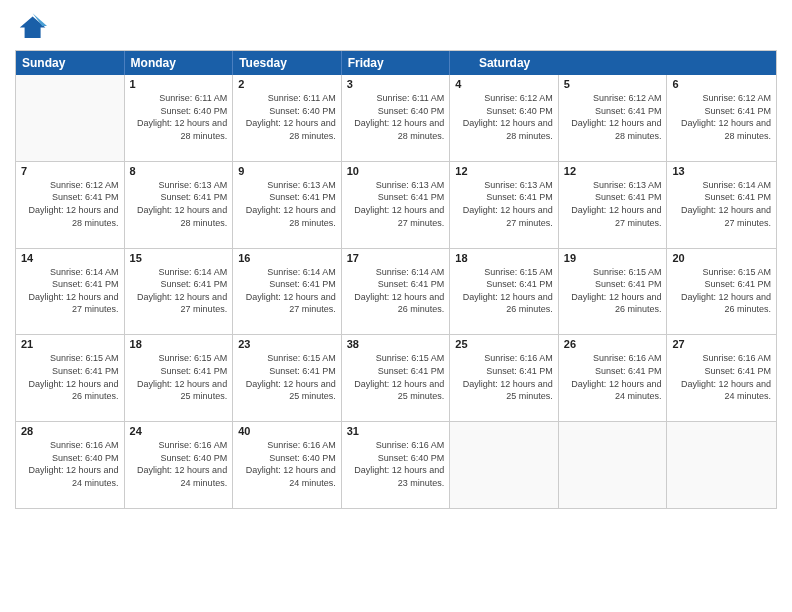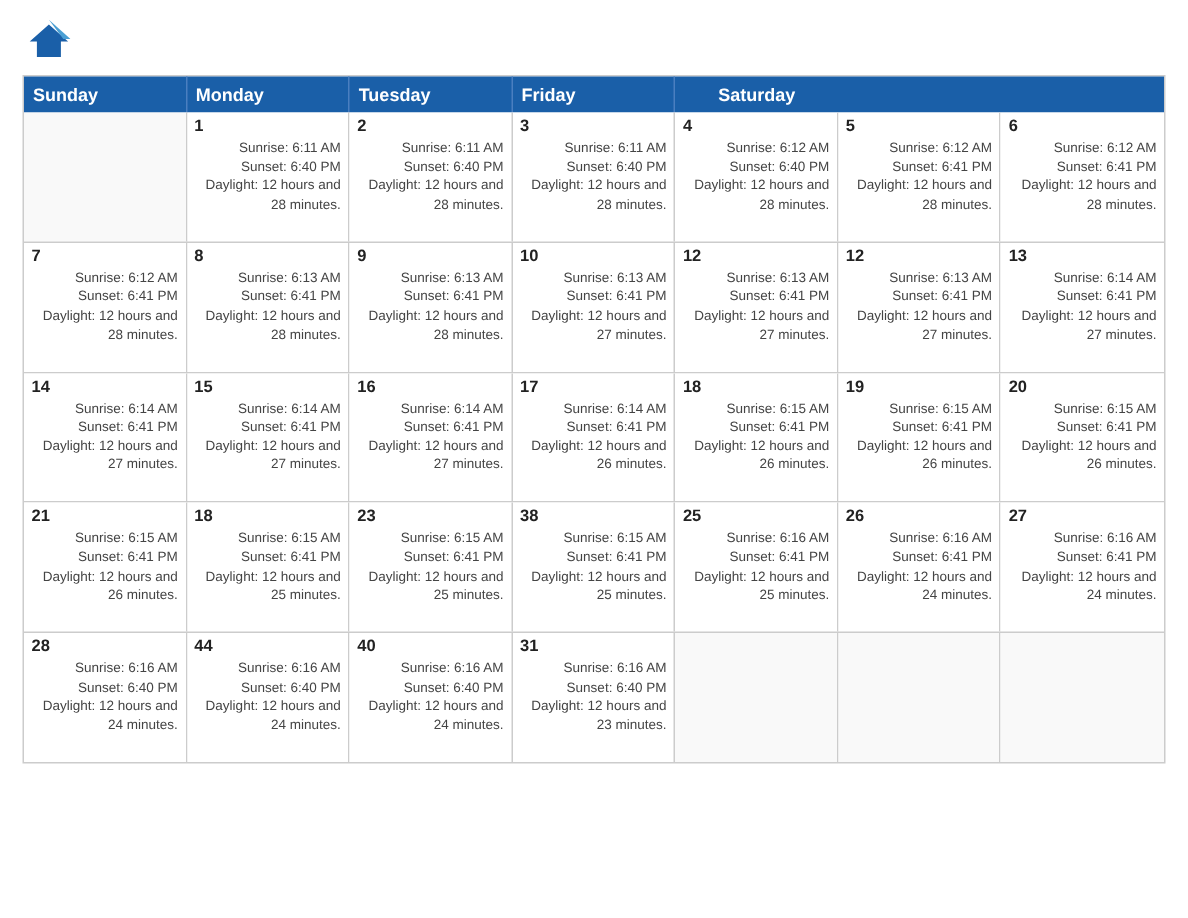--- a/index.html
+++ b/index.html
@@ -257,21 +257,21 @@
             <span class="day-num">27</span>
             <div class="cell-info">Sunrise: 6:16 AM<br>Sunset: 6:41 PM<br>Daylight: 12 hours and 24 minutes.</div>
           </div>
         </div>
         <div class="cal-row">
           <div class="cal-cell">
             <span class="day-num">28</span>
             <div class="cell-info">Sunrise: 6:16 AM<br>Sunset: 6:40 PM<br>Daylight: 12 hours and 24 minutes.</div>
           </div>
           <div class="cal-cell">
-            <span class="day-num">44</span>
+            <span class="day-num">24</span>
             <div class="cell-info">Sunrise: 6:16 AM<br>Sunset: 6:40 PM<br>Daylight: 12 hours and 24 minutes.</div>
           </div>
           <div class="cal-cell">
             <span class="day-num">40</span>
             <div class="cell-info">Sunrise: 6:16 AM<br>Sunset: 6:40 PM<br>Daylight: 12 hours and 24 minutes.</div>
           </div>
           <div class="cal-cell">
             <span class="day-num">31</span>
             <div class="cell-info">Sunrise: 6:16 AM<br>Sunset: 6:40 PM<br>Daylight: 12 hours and 23 minutes.</div>
           </div>

